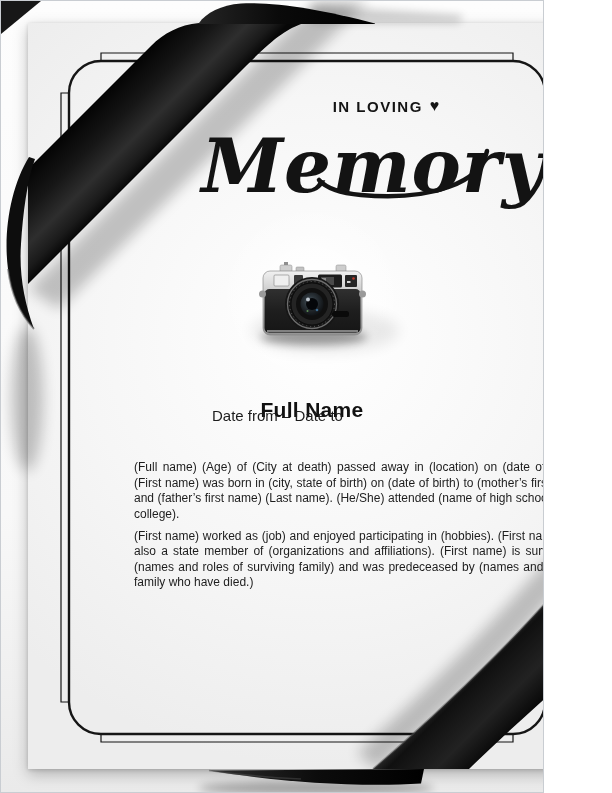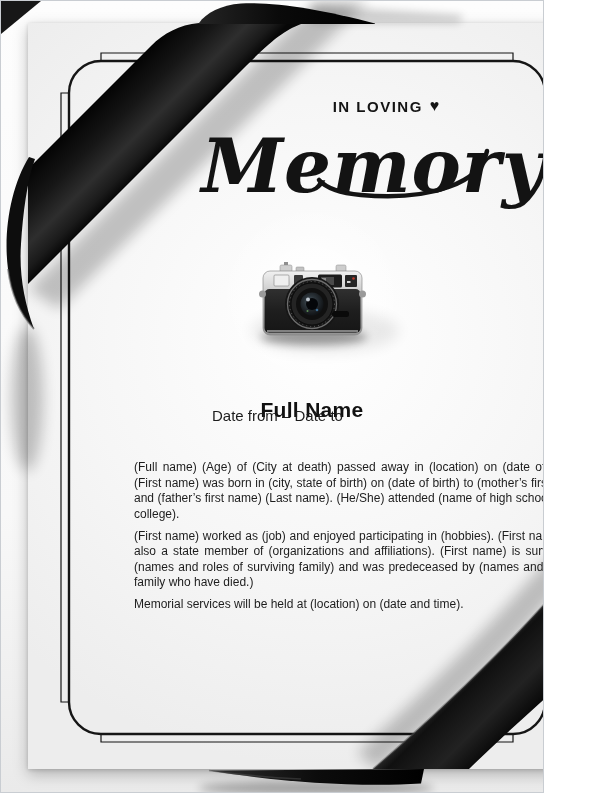--- a/index.html
+++ b/index.html
@@ -182,16 +182,15 @@
     <span class="heart">♥</span>
   </div>
   <div class="script-title">Memory</div>
 
   <div class="full-name">Full Name</div>
   <div class="date-range">Date from – Date to</div>
 
   <div class="body-text">
     <p class="just">(Full name) (Age) of (City at death) passed away in (location) on (date of death). (First name) was born in (city, state of birth) on (date of birth) to (mother’s first name) and (father’s first name) (Last name). (He/She) attended (name of high school and/or college).</p>
     <p class="just">(First name) worked as (job) and enjoyed participating in (hobbies). (First name) was also a state member of (organizations and affiliations). (First name) is survived by (names and roles of surviving family) and was predeceased by (names and roles of family who have died.)</p>
-    <p>Memorial services will be held at (location) on (date and time).</p>
   </div>
 
 </div>
 
 </body></html>

